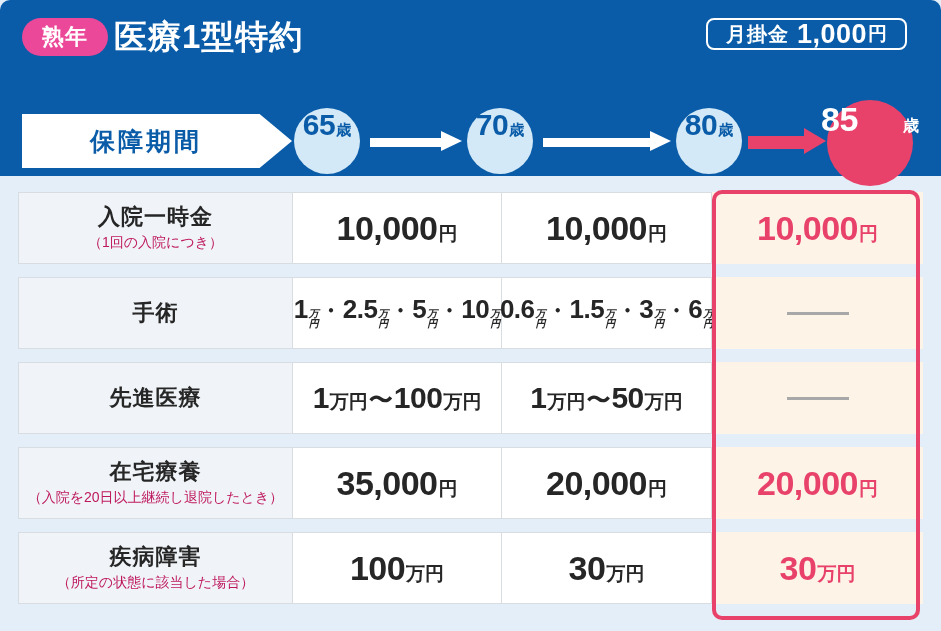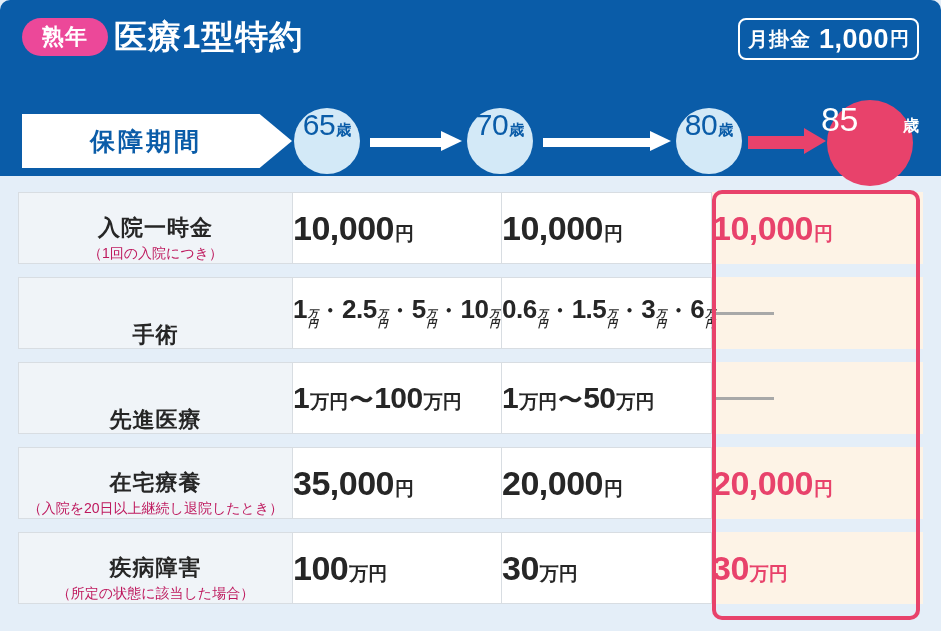--- a/index.html
+++ b/index.html
@@ -62,24 +62,24 @@
     top: 13px;
     color: #ffffff;
     font-size: 33px;
     font-weight: bold;
     letter-spacing: 1px;
     line-height: 48px;
     white-space: nowrap;
   }
   .premium-box {
     position: absolute;
-    right: 22px;
+    right: 34px;
     top: 18px;
-    height: 42px;
-    padding: 0 8px;
+    height: 32px;
+    padding: 0 18px;
     border: 2px solid #ffffff;
     border-radius: 8px;
     color: #ffffff;
     display: flex;
     align-items: center;
     box-sizing: border-box;
     white-space: nowrap;
   }
   .premium-label {
     font-size: 20px;
@@ -137,21 +137,21 @@
     background: #d3e9f7;
     color: #0a5ca8;
   }
   .age-node.accent {
     background: #e8426b;
     color: #ffffff;
     gap: 44px;
   }
   .age-num {
     font-size: 30px;
-    font-weight: normal;
+    font-weight: bold;
     letter-spacing: -0.5px;
   }
   .age-node.accent .age-num { font-size: 34px; }
   .age-suffix {
     font-size: 15px;
     font-weight: bold;
     margin-left: 1px;
   }
   .age-node.accent .age-suffix { font-size: 16px; }
 
@@ -197,40 +197,40 @@
     border: 1px solid #d8dde2;
     display: flex;
     align-items: center;
     justify-content: center;
     background: #ffffff;
   }
   .cell.label {
     width: 274px;
     background: #f0f4f8;
     flex-direction: column;
-    justify-content: flex-end;
+    justify-content: center;
     border-right: none;
   }
   .label-main {
     font-size: 22px;
     font-weight: bold;
     color: #262626;
     line-height: 26px;
     letter-spacing: 1px;
   }
   .label-sub {
     font-size: 14px;
     color: #be185d;
     line-height: 20px;
     margin-top: 2px;
     white-space: nowrap;
   }
   .cell.val {
     width: 210px;
-    justify-content: flex-start;
+    justify-content: center;
     color: #262626;
     border-left: 1px solid #d8dde2;
   }
   .cell.val.c1 { width: 210px; }
   .cell.val.c2 { width: 210px; border-left: none; }
   .cell.val.c3 {
     width: 211px;
     background: #fdf3e6;
     color: #e8426b;
     border: none;

